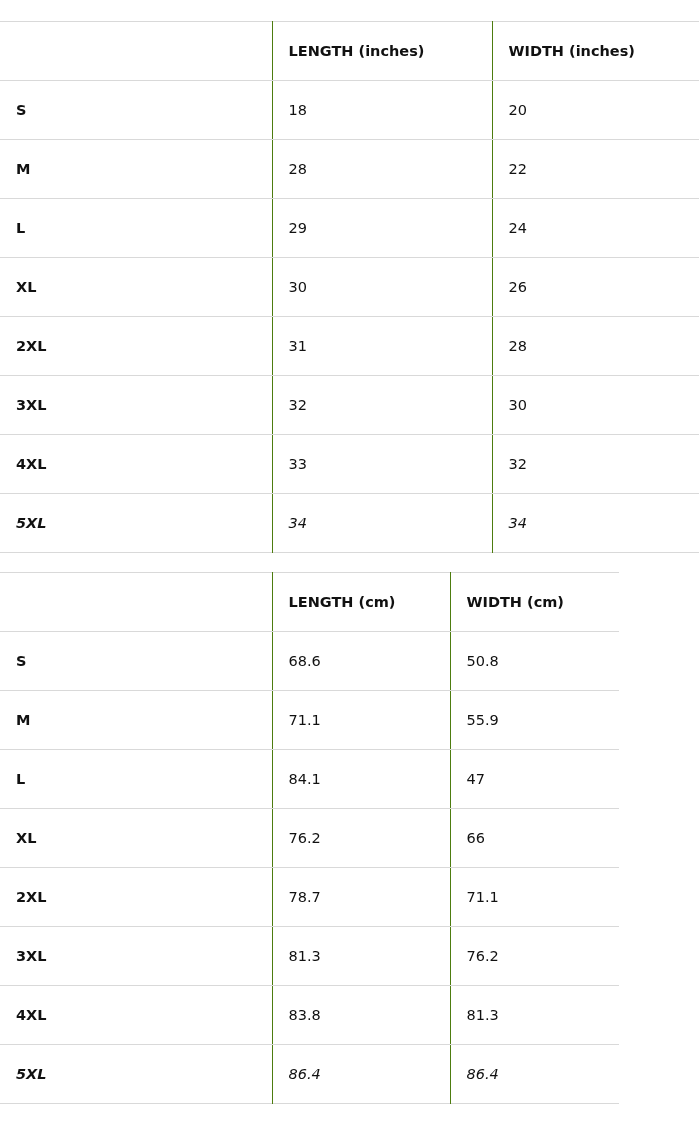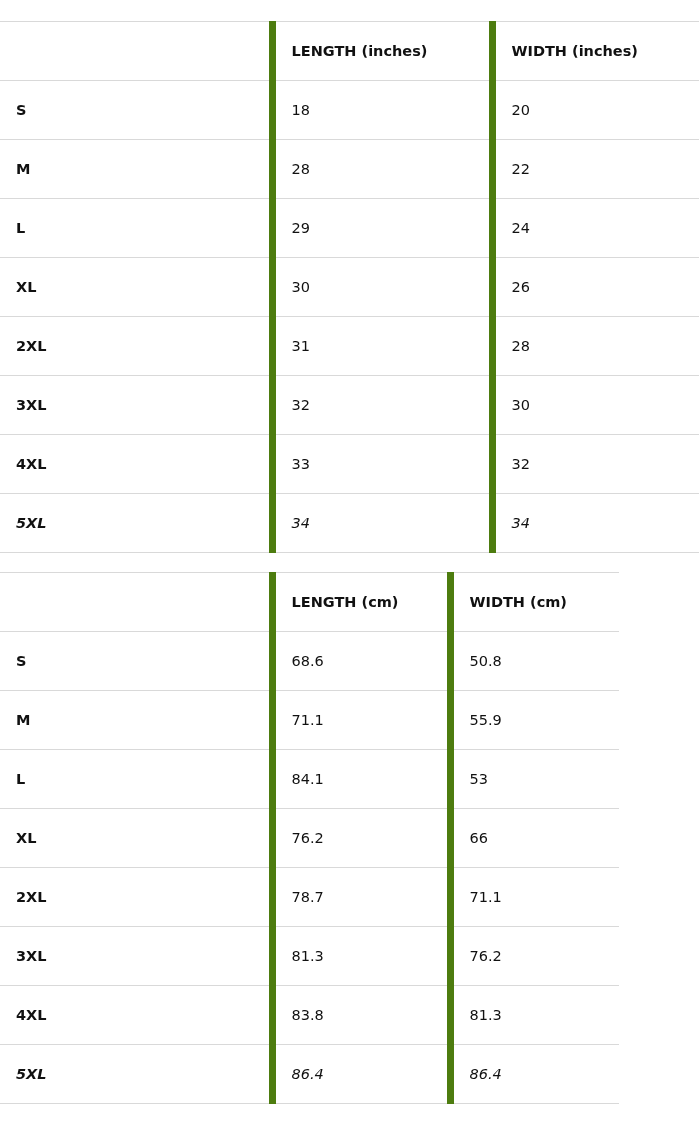--- a/index.html
+++ b/index.html
@@ -30,21 +30,21 @@
   table {
     border-collapse: collapse;
     table-layout: fixed;
   }
   .size-table {
     margin-top: 21px;
     border-top: 1px solid #d9d9d9;
     border-bottom: 1px solid #d9d9d9;
   }
   .size-table td, .size-table th {
-    border-right: 7px solid #4d7c0f;
+    border-right: 1px solid #4d7c0f;
     border-bottom: 1px solid #d9d9d9;
     text-align: left;
     vertical-align: middle;
     padding: 0 16px;
     height: 58px;
     font-size: 14.5px;
     font-weight: normal;
     color: #111111;
   }
   .size-table tr:last-child td {
@@ -161,21 +161,21 @@
         <td>50.8</td>
       </tr>
       <tr>
         <td class="rowhead">M</td>
         <td>71.1</td>
         <td>55.9</td>
       </tr>
       <tr>
         <td class="rowhead">L</td>
         <td>84.1</td>
-        <td>53</td>
+        <td>47</td>
       </tr>
       <tr>
         <td class="rowhead">XL</td>
         <td>76.2</td>
         <td>66</td>
       </tr>
       <tr>
         <td class="rowhead">2XL</td>
         <td>78.7</td>
         <td>71.1</td>

